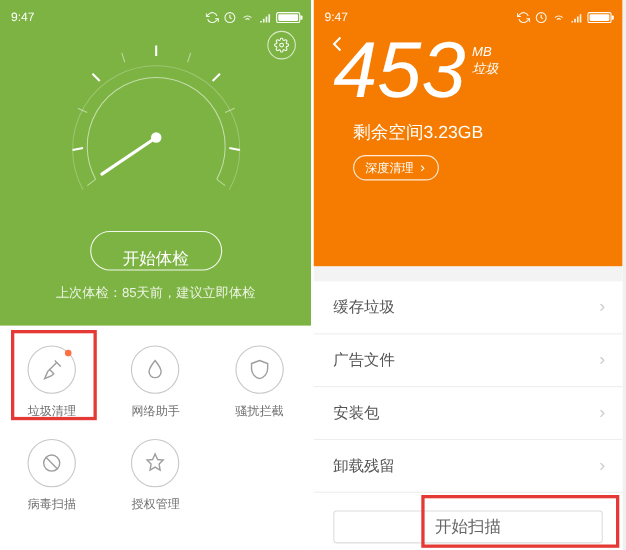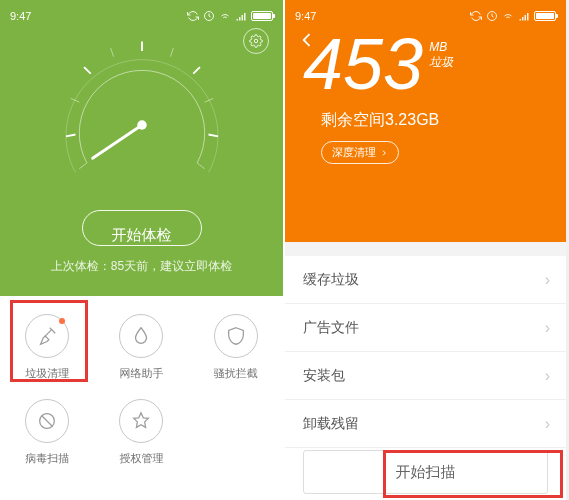--- a/index.html
+++ b/index.html
@@ -126,21 +126,21 @@
     height: 48px; display: flex; align-items: center; justify-content: space-between;
     padding: 0 16px 0 18px; border-bottom: 1px solid #eee;
     font-size: 14px; color: #555; cursor: pointer;
   }
   .chev { color: #ccc; font-size: 16px; }
   .scan-btn-wrap {
     position: absolute; bottom: 6px; left: 0; right: 0;
     background: #fff; padding: 0 18px;
   }
   .scan-btn {
-    height: 44px; border: 1px solid #ddd; border-radius: 3px;
+    height: 30px; border: 1px solid #ddd; border-radius: 3px;
     display: flex; align-items: center; justify-content: center;
     color: #666; font-size: 15px; cursor: pointer;
   }
 </style>
 </head>
 <body>
 
 <div class="phone">
   <div class="status-bar">
     <span>9:47</span>

